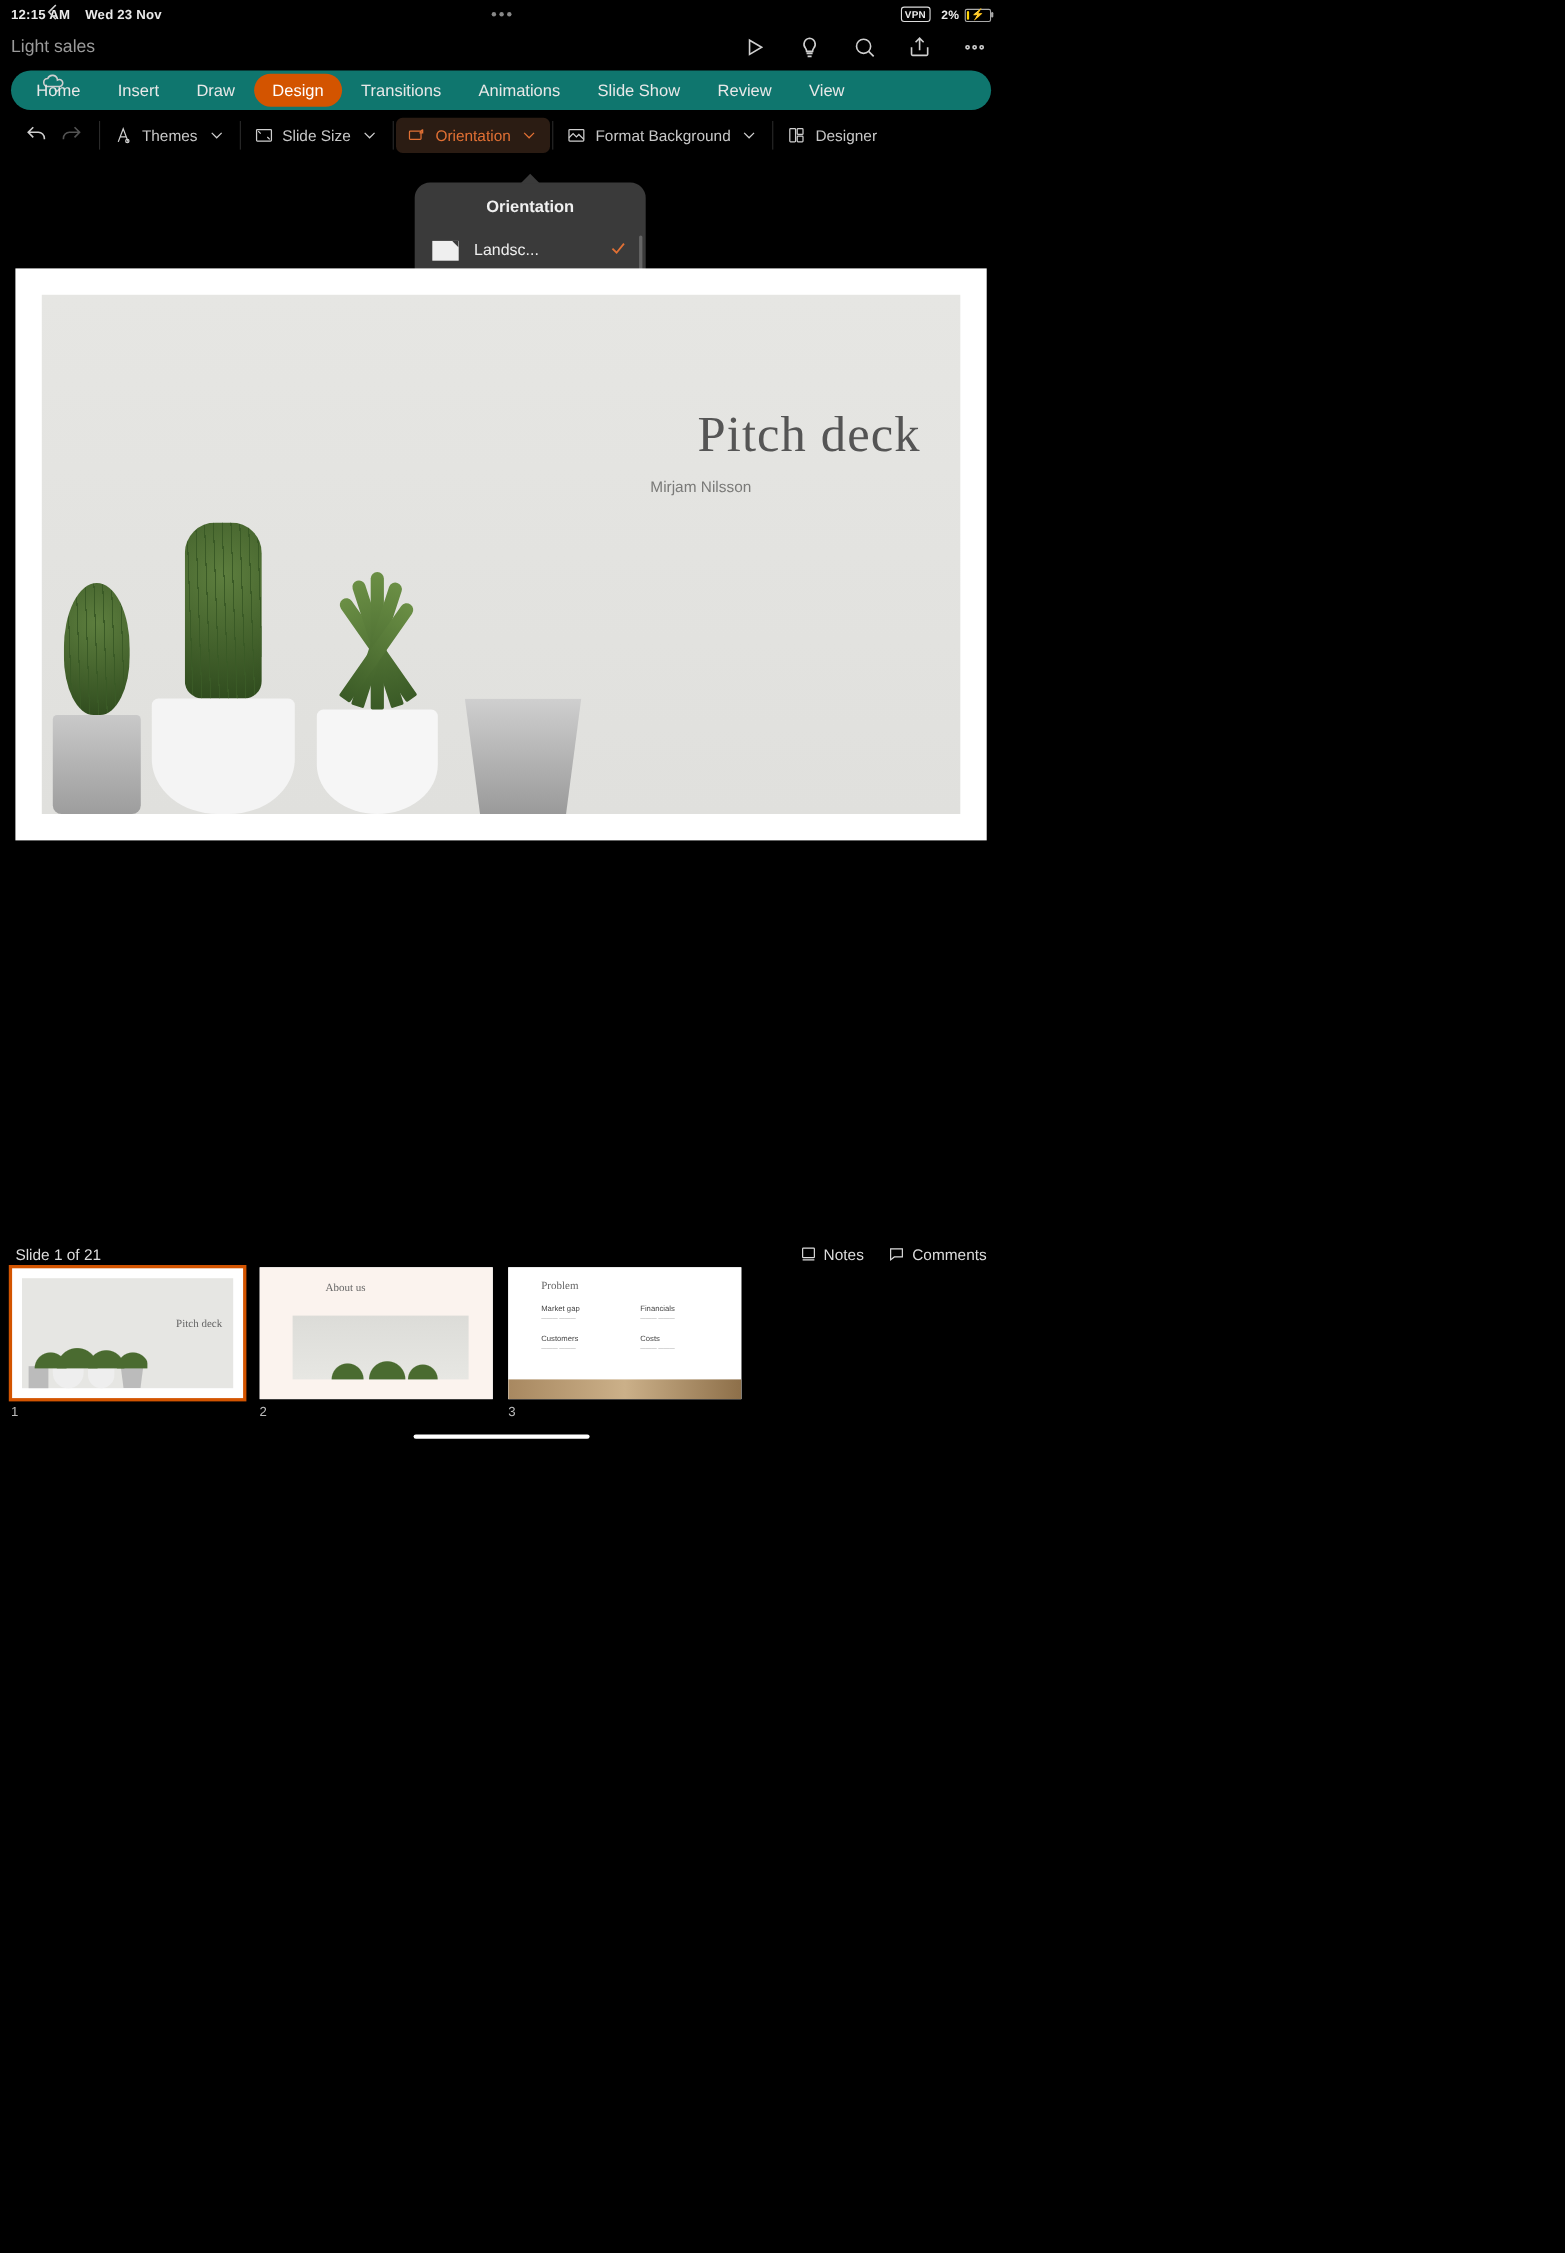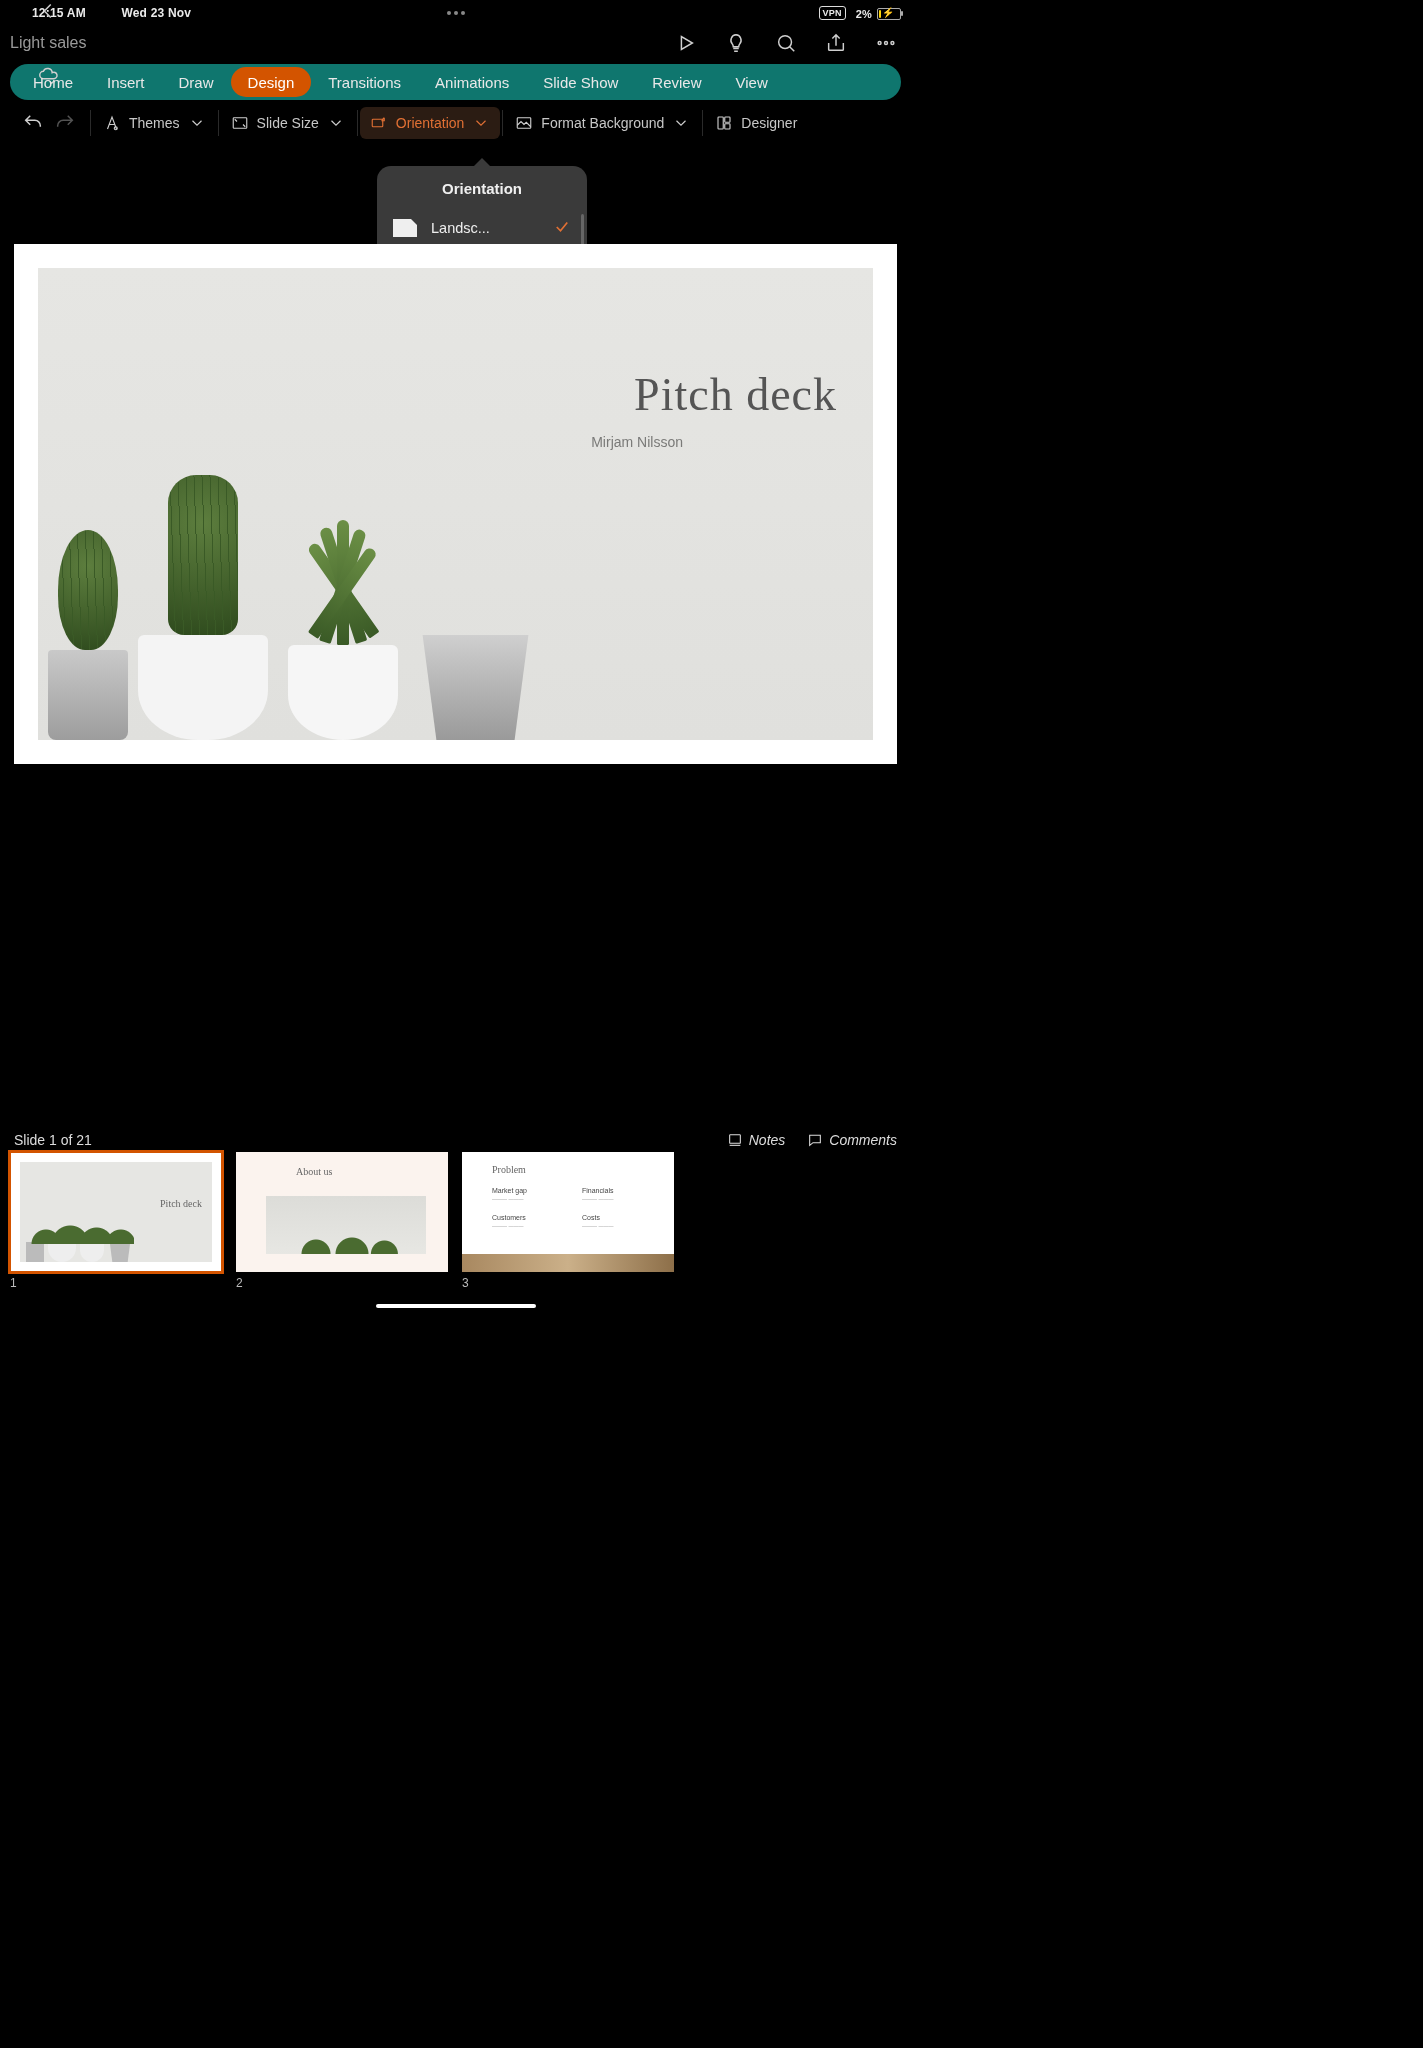--- a/index.html
+++ b/index.html
@@ -1,20 +1,20 @@
 <!DOCTYPE html>
 <html><head>
 <meta charset="utf-8">
 <style>
   html,body{margin:0;padding:0;background:#000;font-family:-apple-system,Helvetica,Arial,sans-serif;color:#fff;-webkit-font-smoothing:antialiased;}
   body{width:911px;height:1312px;position:relative;overflow:hidden;}
 
   
   .status{display:flex;justify-content:space-between;align-items:center;height:22px;padding:2px 10px 0 10px;font-size:12px;font-weight:600;letter-spacing:.2px;color:#eaeaea;}
-  .status .left span{margin-right:10px;margin-left:22px;}
+  .status .left span{margin-right:10px;}
   .status .center{position:absolute;left:50%;transform:translateX(-50%);display:flex;gap:3px;}
   .status .center span{width:4px;height:4px;border-radius:50%;background:#888;}
   .status .right{display:flex;align-items:flex-end;gap:5px;font-size:11px;}
   .vpn-box{border:1px solid #ddd;border-radius:3px;padding:0 3px;font-size:9px;line-height:12px;}
   .batt{display:inline-block;width:22px;height:10px;border:1px solid #aaa;border-radius:2px;position:relative;}
   .batt::after{content:"";position:absolute;right:-3px;top:2px;width:2px;height:5px;background:#aaa;border-radius:1px;}
   .batt i{position:absolute;left:1px;top:1px;width:2px;height:8px;background:#ffd60a;border-radius:1px;}
   .batt b{position:absolute;left:50%;top:-2px;transform:translateX(-50%);font-size:10px;color:#fff;font-weight:700;}
 
   
@@ -74,21 +74,21 @@
   .spikes{background:
      repeating-linear-gradient(88deg,transparent 0 7px,#3a5a26 7px 8px),
      radial-gradient(circle at 50% 30%,#5d7e3e,#2e4a1d);}
   .aloe{position:relative;}
   .aloe span{position:absolute;bottom:0;left:50%;width:12px;background:linear-gradient(#6b8f45,#3a5a26);border-radius:8px 8px 2px 2px;}
   .grass span{position:absolute;bottom:0;width:5px;background:linear-gradient(#77a34e,#3c5d27);border-radius:4px 4px 1px 1px;}
 
   
   .bottombar{position:absolute;left:0;right:0;bottom:164px;display:flex;align-items:center;padding:0 14px;font-size:14px;color:#ddd;}
   .bottombar .right{margin-left:auto;display:flex;gap:22px;}
-  .bb-btn{display:flex;align-items:center;gap:6px;font-style:italic;}
+  .bb-btn{display:flex;align-items:center;gap:6px;}
   .bb-btn svg{width:16px;height:16px;stroke:#ddd;fill:none;stroke-width:1.6;}
 
   
   .thumbs{position:absolute;left:10px;right:10px;bottom:22px;display:flex;gap:14px;}
   .thumb{width:212px;}
   .thumb .frame{height:120px;background:#fff;position:relative;overflow:hidden;}
   .thumb.active .frame{outline:3px solid #d35400;outline-offset:-1px;}
   .thumb .num{font-size:12px;color:#bbb;margin-top:4px;}
   
   .mini-slide{position:absolute;inset:10px;background:#e6e6e3;}

